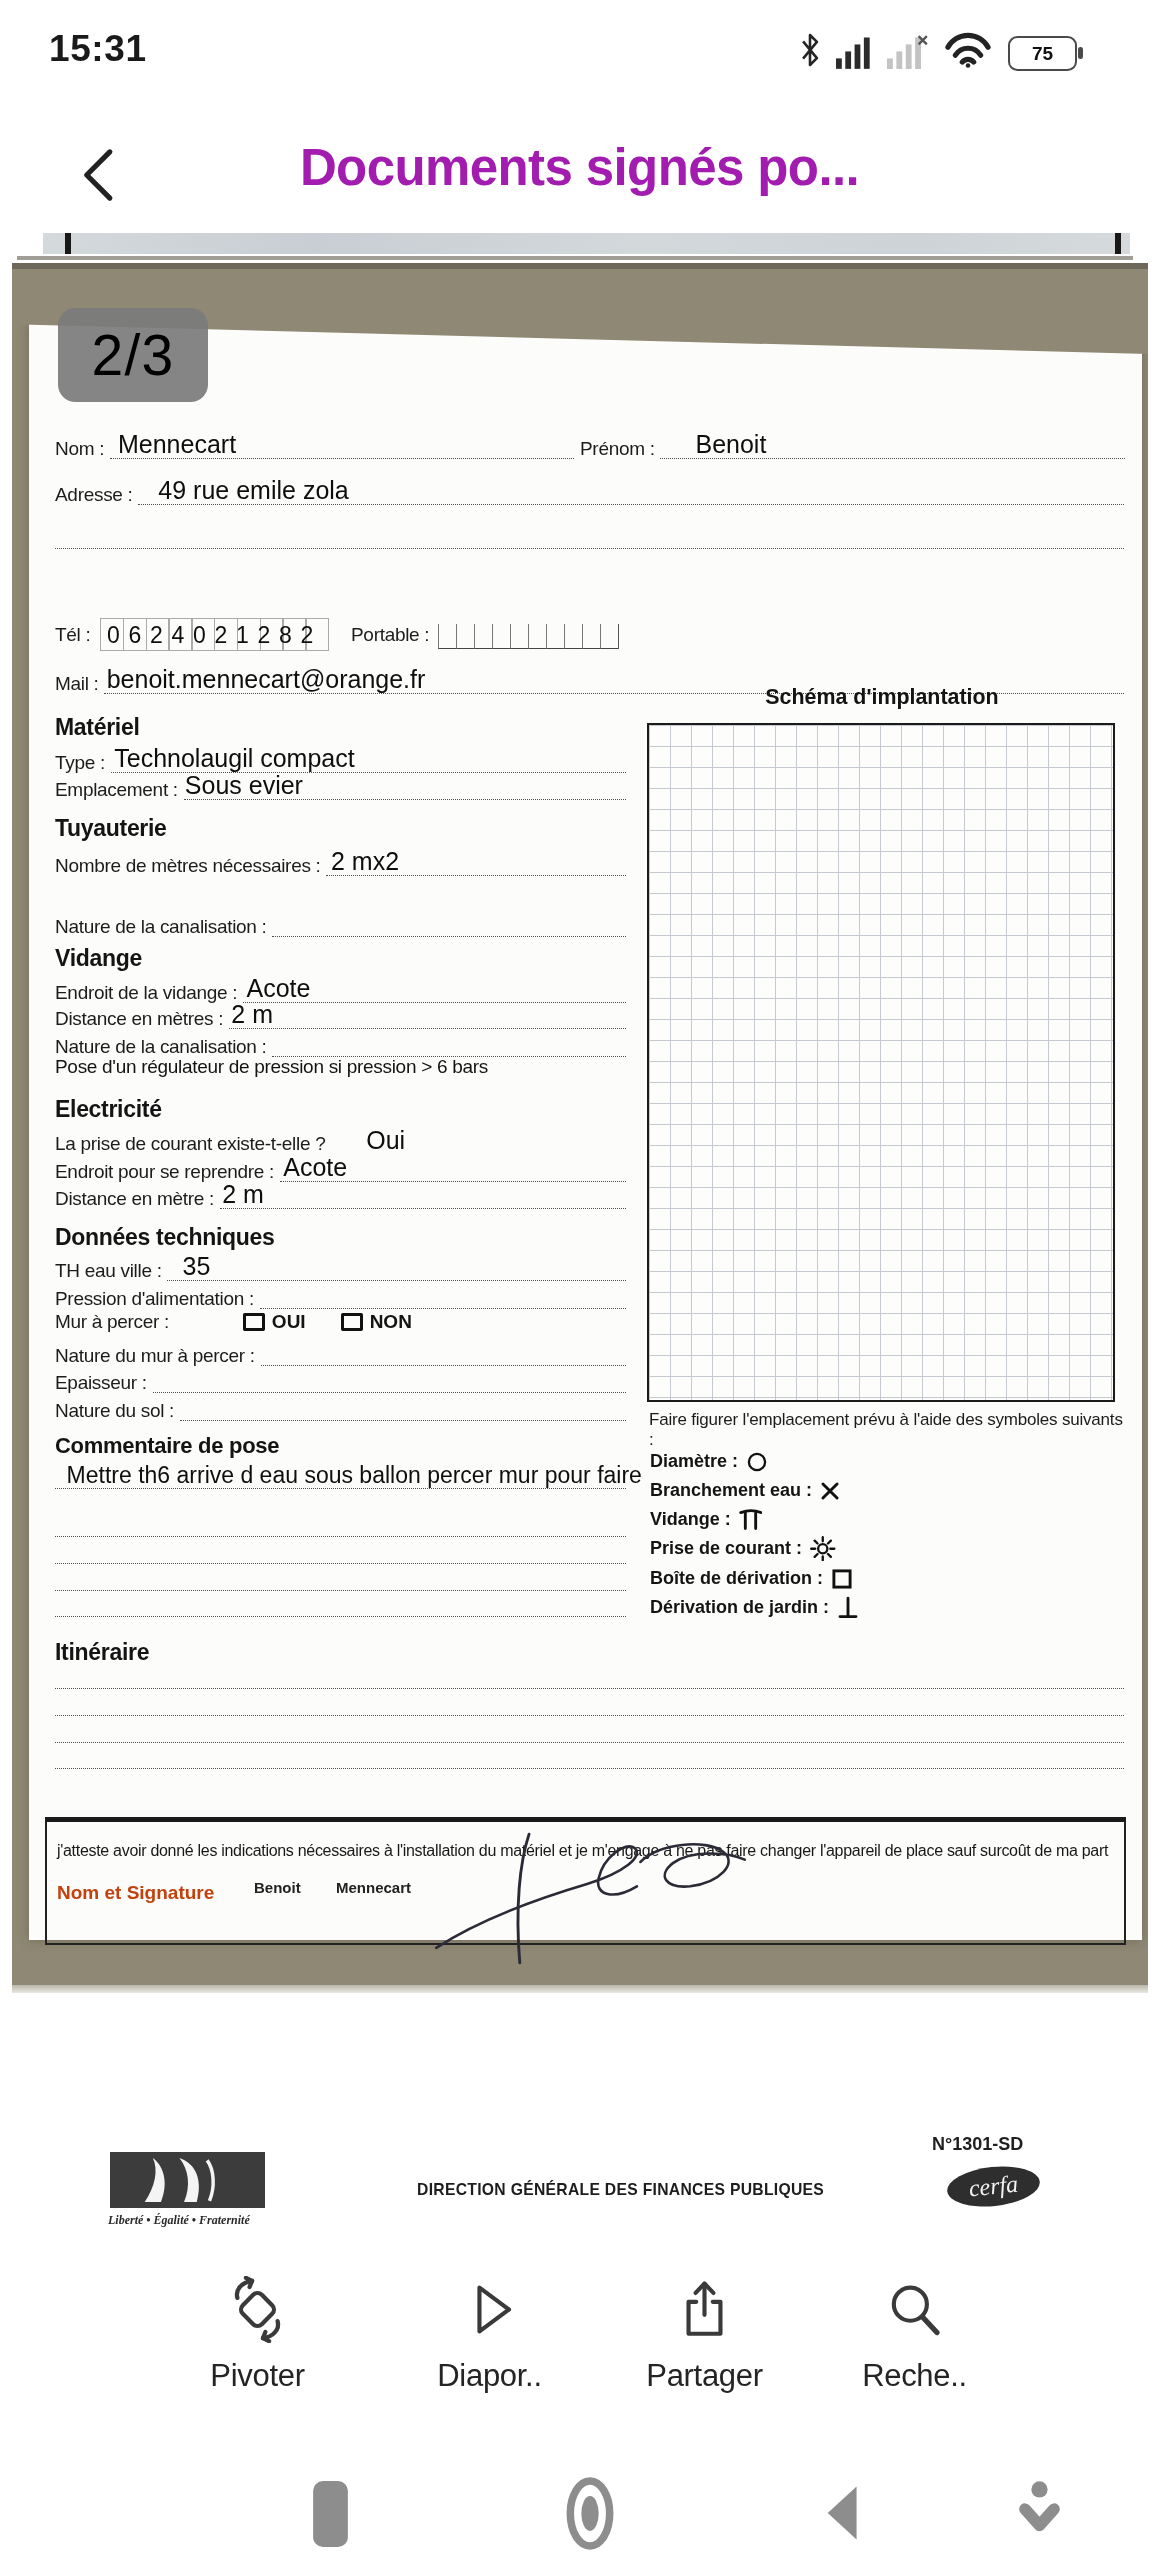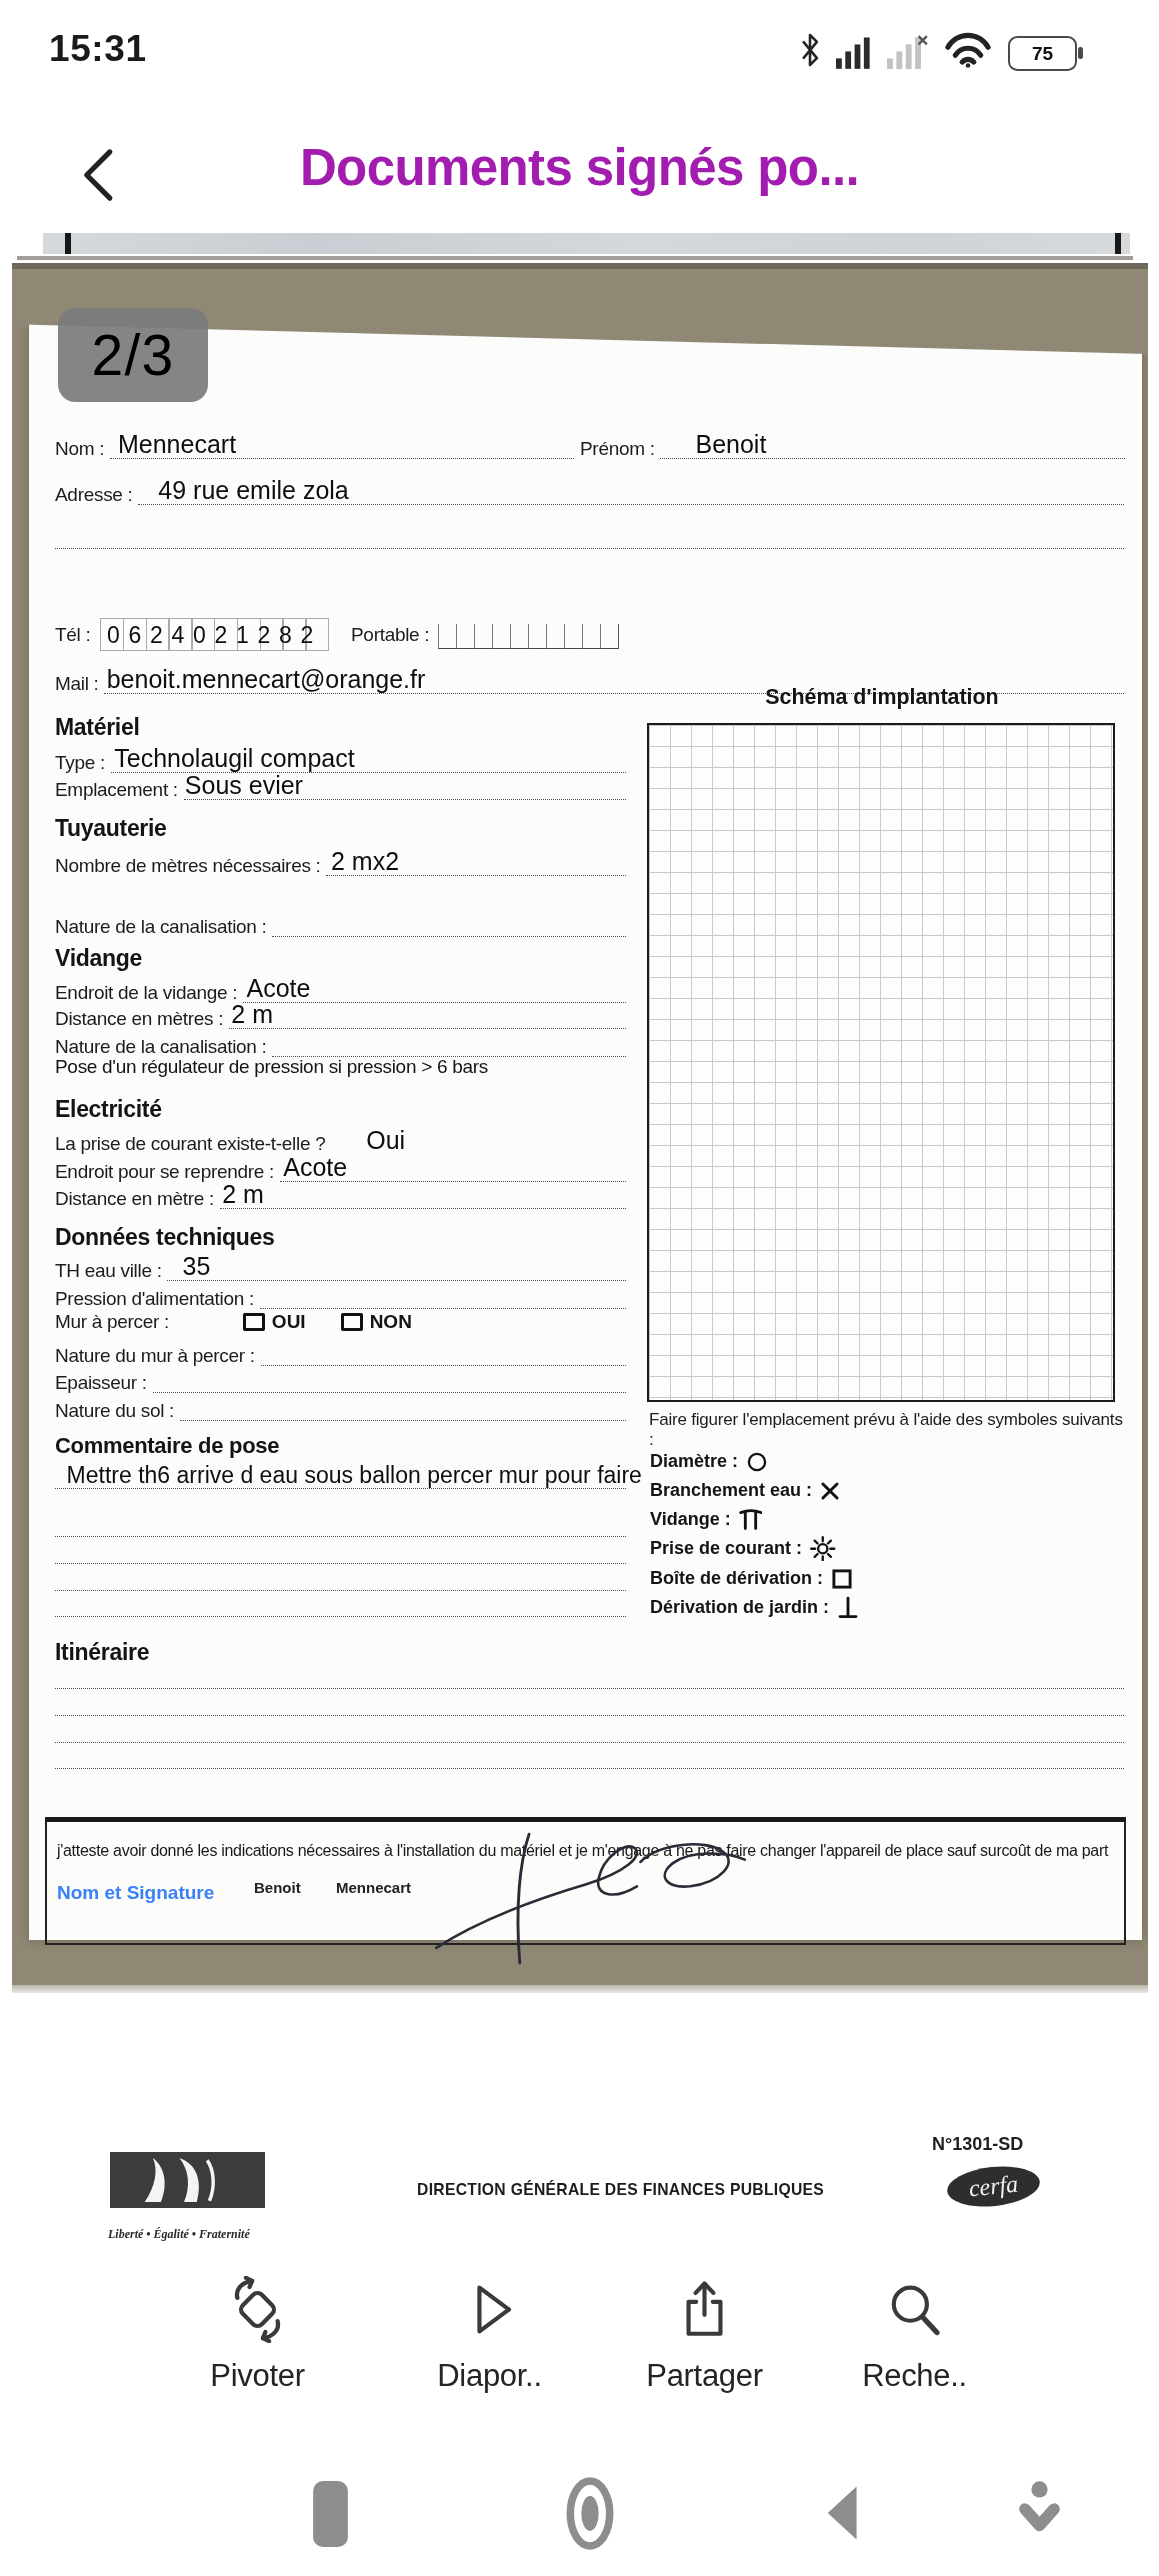--- a/index.html
+++ b/index.html
@@ -60,27 +60,27 @@
     background-size:21px 21px;}
   .gtitle{left:647px;top:685px;width:470px;text-align:center;font-size:21.4px;font-weight:bold;color:#141414;}
   .caption{left:649px;top:1410px;width:481px;font-size:17px;color:#1c1c1c;letter-spacing:-0.2px;}
   .leg{position:absolute;left:650px;height:29px;display:flex;align-items:center;}
   .leg b{font-size:18px;color:#141414;margin-right:8px;white-space:nowrap;}
   .sym{display:flex;align-items:center;}
 
   
   .attbox{left:45px;top:1817px;width:1077px;height:121px;border:2.3px solid #222;border-top:5.2px solid #1a1a1a;background:transparent;}
   .atttext{left:57px;top:1842px;width:1061px;font-size:16px;color:#181818;letter-spacing:-0.3px;white-space:nowrap;}
-  .attsig{left:57px;top:1882px;font-size:19px;font-weight:bold;color:#3b82f6;}
+  .attsig{left:57px;top:1882px;font-size:19px;font-weight:bold;color:#c2410c;}
   .sname{position:absolute;top:1879px;font-size:15px;font-weight:bold;color:#222;}
 
   
   .p3sep{left:11.6px;top:1985px;width:1136px;height:8px;background:linear-gradient(#b9b5a9,#e9e8e3);}
   .marianne{left:110px;top:2152px;width:155px;height:56px;background:#3c3c3c;position:absolute;}
-  .motto{left:108px;top:2213px;font-size:12px;font-style:italic;font-weight:bold;font-family:"Liberation Serif",serif;color:#2a2a2a;margin-top:14px;}
+  .motto{left:108px;top:2213px;font-size:12px;font-style:italic;font-weight:bold;font-family:"Liberation Serif",serif;color:#2a2a2a;}
   .dgfp{left:417px;top:2181px;font-size:15.7px;font-weight:bold;color:#1d1d1d;letter-spacing:0.3px;}
   .formno{left:932px;top:2134px;font-size:18px;font-weight:bold;color:#1f1f1f;}
   .cerfa{left:947px;top:2167px;width:93px;height:39px;background:#2e2e2e;border-radius:50%;transform:rotate(-6deg);display:flex;align-items:center;justify-content:center;}
   .cerfa span{font-family:"Liberation Serif",serif;font-style:italic;color:#f2f2f2;font-size:24px;}
 
   
   .tool{position:absolute;top:2277px;width:139px;text-align:center;}
   .tool .ic{height:65px;display:flex;align-items:center;justify-content:center;}
   .tool .tl{margin-top:16px;font-size:31px;color:#242424;letter-spacing:-0.3px;white-space:nowrap;}
 

